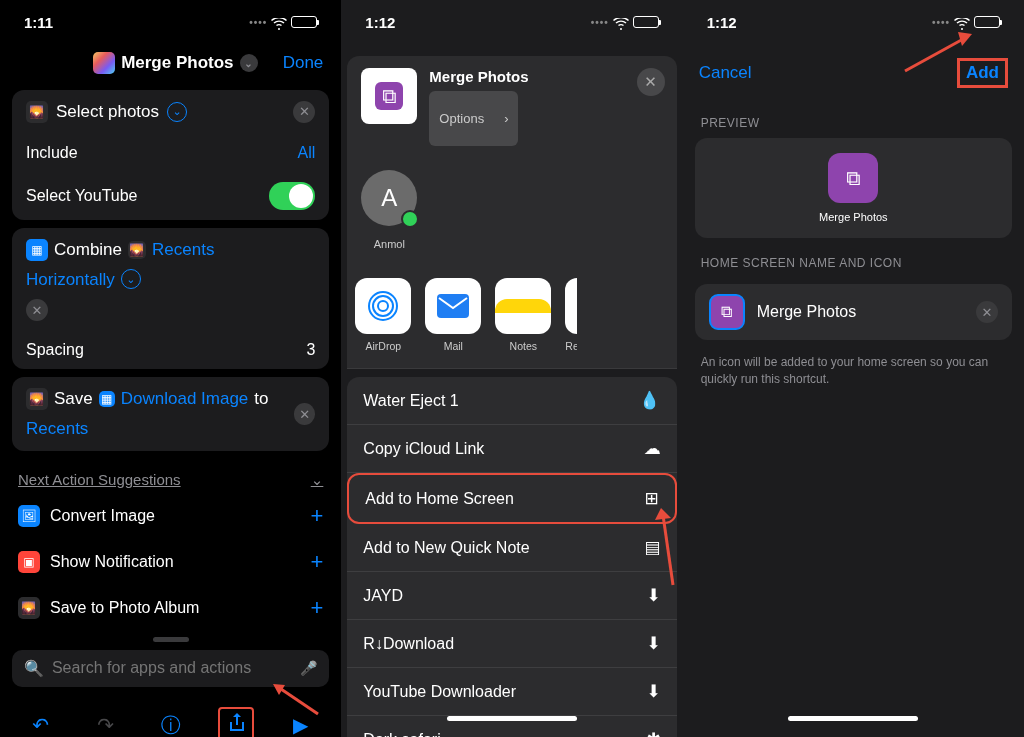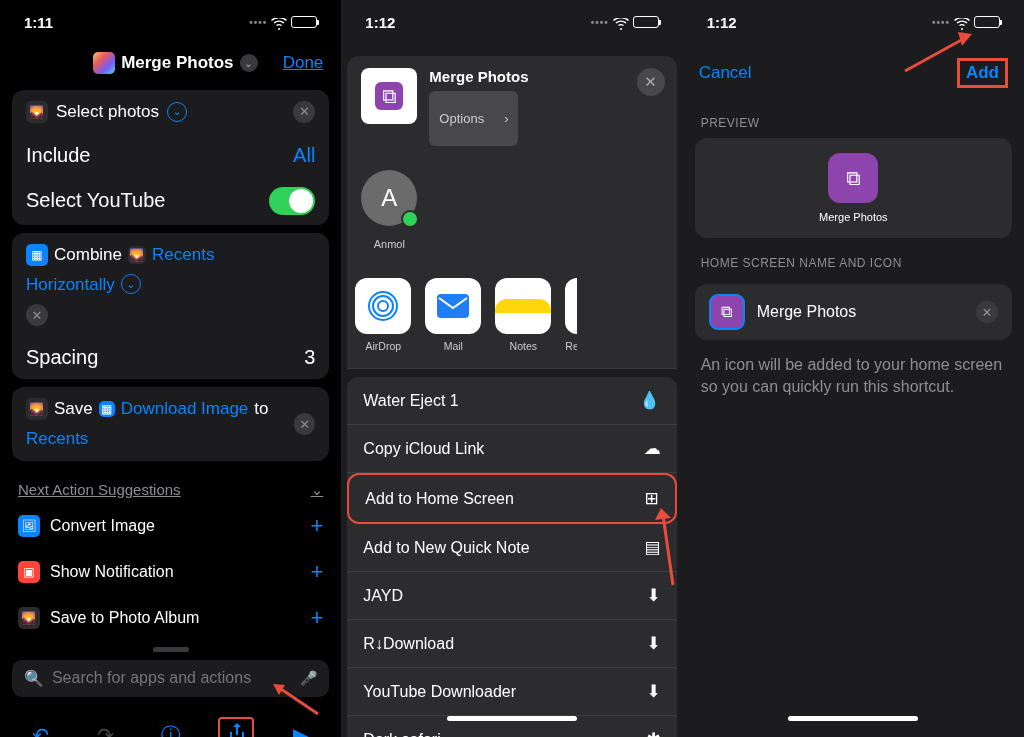--- a/index.html
+++ b/index.html
@@ -14,24 +14,24 @@
   .wifi-icon { width: 16px; height: 12px; display: inline-block; }
   .battery-icon { width: 26px; height: 12px; border: 1px solid #fff; border-radius: 3px; position: relative; }
   .battery-icon::after { content: ""; position: absolute; right: -3px; top: 3px; width: 2px; height: 5px; background: #fff; border-radius: 0 1px 1px 0; }
   .battery-fill { height: 100%; width: 60%; background: #fff; border-radius: 2px; }
   
   
   .header1 { display: flex; justify-content: space-between; align-items: center; padding: 8px 18px; }
   .title-center { display: flex; align-items: center; gap: 6px; font-size: 17px; font-weight: 600; }
   .app-icon-sm { width: 22px; height: 22px; border-radius: 5px; background: linear-gradient(135deg, #f5c765, #e95c5c, #795bf3, #4dd2f2); }
   .chevron-circle { width: 18px; height: 18px; border-radius: 50%; background: #3a3a3c; display: inline-flex; align-items: center; justify-content: center; font-size: 10px; color: #8e8e93; }
-  .done { color: #0a84ff; font-size: 17px; text-decoration: underline; }
+  .done { color: #0a84ff; font-size: 17px; }
   
   .card { background: #1c1c1e; border-radius: 12px; margin: 8px 12px; padding: 0; overflow: hidden; }
-  .card-row { display: flex; justify-content: space-between; align-items: center; padding: 10px 14px; font-size: 20px; }
+  .card-row { display: flex; justify-content: space-between; align-items: center; padding: 10px 14px; font-size: 16px; }
   .card-title-row { display: flex; align-items: center; gap: 8px; padding: 10px 14px; }
   .param-icon { width: 22px; height: 22px; border-radius: 5px; background: #2c2c2e; display: inline-flex; align-items: center; justify-content: center; font-size: 12px; }
   .blue-icon { background: #0a84ff; }
   .orange-icon { background: #ff453a; }
   .img-icon { background: #2c2c2e; }
   .token { color: #0a84ff; }
   .circle-chevron { width: 20px; height: 20px; border: 1.5px solid #0a84ff; border-radius: 50%; display: inline-flex; align-items: center; justify-content: center; color: #0a84ff; font-size: 11px; }
   .close-x { width: 22px; height: 22px; border-radius: 50%; background: #3a3a3c; display: inline-flex; align-items: center; justify-content: center; color: #8e8e93; font-size: 13px; }
   .toggle { width: 46px; height: 28px; border-radius: 14px; background: #30d158; position: relative; }
   .toggle::after { content: ""; width: 24px; height: 24px; border-radius: 50%; background: #fff; position: absolute; right: 2px; top: 2px; }
@@ -82,21 +82,21 @@
   .cancel { color: #0a84ff; font-size: 17px; }
   .add { color: #0a84ff; font-size: 17px; font-weight: 600; }
   .add-box { border: 3px solid #e74c3c; padding: 2px 6px; }
   .preview-label { font-size: 12px; color: #8e8e93; padding: 18px 18px 8px; letter-spacing: 0.5px; }
   .preview-box { background: #2c2c2e; border-radius: 12px; margin: 0 12px; height: 100px; display: flex; flex-direction: column; align-items: center; justify-content: center; gap: 8px; }
   .preview-icon { width: 50px; height: 50px; border-radius: 12px; background: #8e44ad; display: flex; align-items: center; justify-content: center; }
   .preview-name { font-size: 11px; color: #fff; }
   .name-row { display: flex; align-items: center; gap: 12px; background: #2c2c2e; border-radius: 12px; margin: 6px 12px; padding: 10px 14px; }
   .name-icon { width: 36px; height: 36px; border-radius: 9px; background: #8e44ad; border: 2px solid #0a84ff; display: flex; align-items: center; justify-content: center; }
   .name-input { flex: 1; font-size: 16px; color: #fff; }
-  .help-text { font-size: 16px; color: #8e8e93; padding: 8px 18px; line-height: 1.4; }
+  .help-text { font-size: 12px; color: #8e8e93; padding: 8px 18px; line-height: 1.4; }
   .layers-icon { color: #fff; font-size: 20px; }
 </style>
 </head>
 <body>
 
 <div class="screen">
   <div class="status-bar">
     <span>1:11</span>
     <div class="status-right">
       <span class="dots">••••</span>

